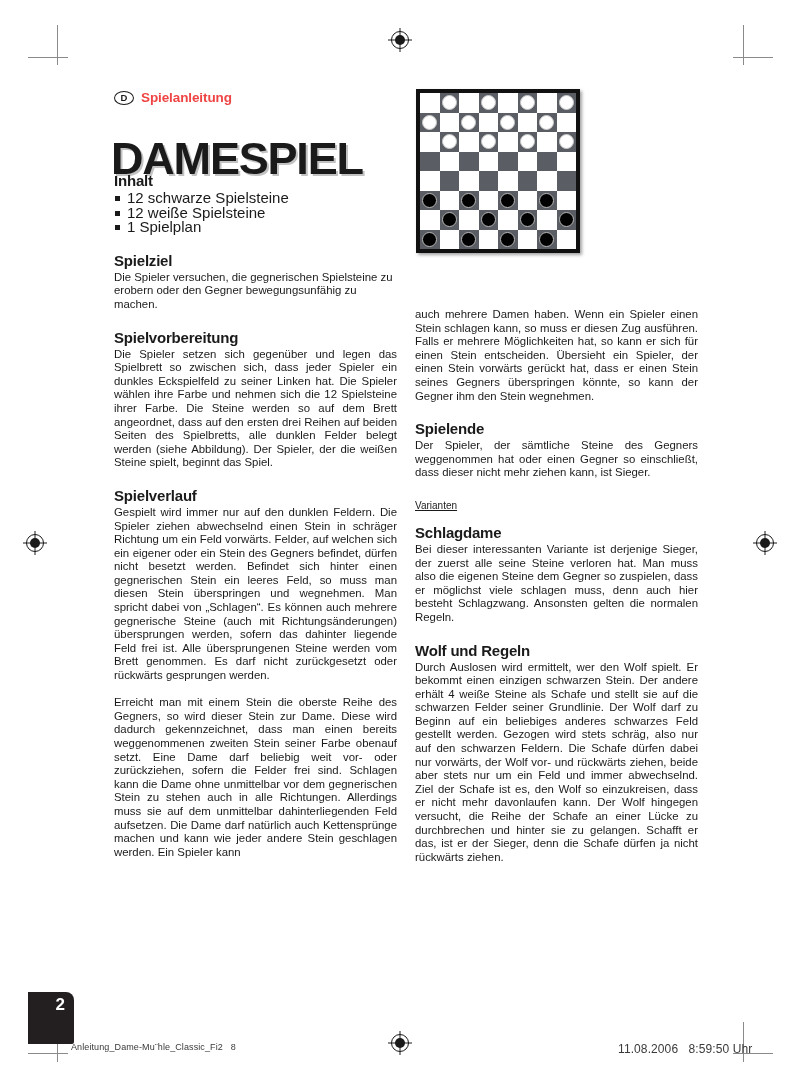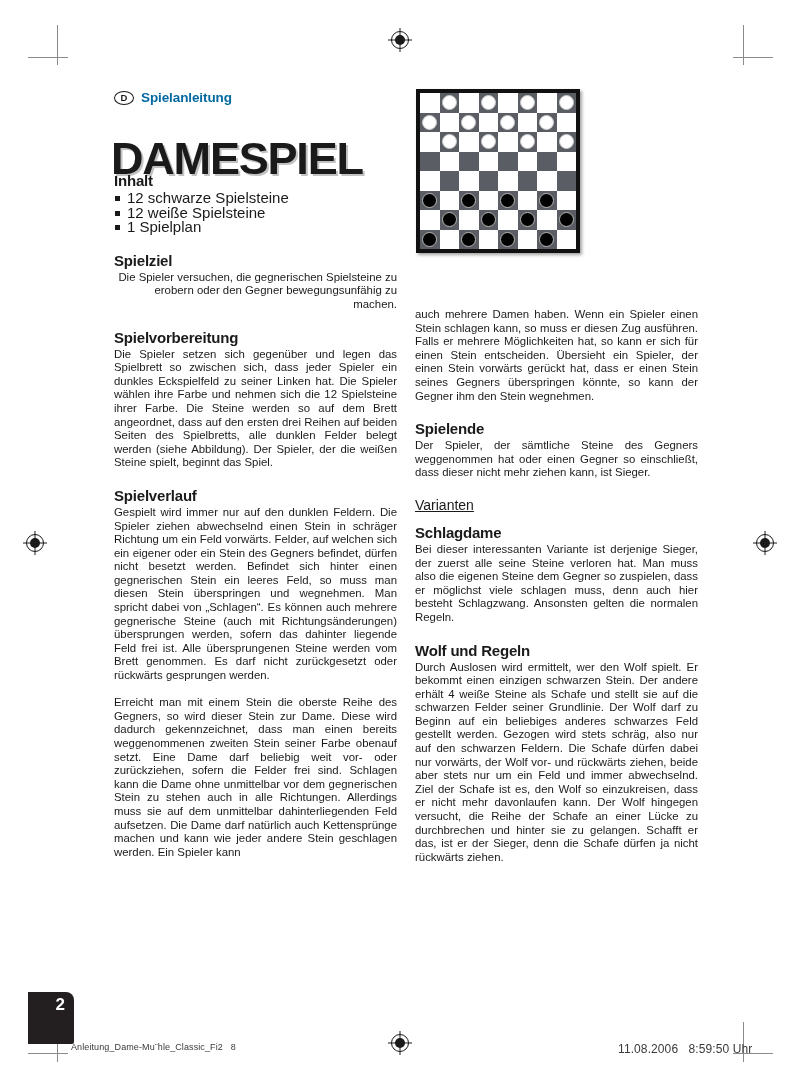--- a/index.html
+++ b/index.html
@@ -54,21 +54,21 @@
     border: 1.6px solid #1a1a1a;
     border-radius: 50%;
     display: flex; align-items: center; justify-content: center;
     font-size: 9.5px; font-weight: bold;
     letter-spacing: 0;
     line-height: 1;
     color: #1a1a1a;
   }
   .lang-label {
     font-size: 13.5px; font-weight: bold;
-    color: #0369a1;
+    color: #ef4444;
     letter-spacing: -0.1px;
   }
 
   .doc-title {
     position: absolute;
     left: 54px; top: 49px;
     font-size: 45px;
     font-weight: bold;
     letter-spacing: -1.2px;
     line-height: 1;
@@ -90,21 +90,21 @@
     font-size: 15px;
     font-weight: bold;
     margin: 0 0 2px 0;
     letter-spacing: -0.2px;
     line-height: 17px;
     color: #1a1a1a;
   }
   h2.section.spaced { margin-top: 17px; }
 
   .variant-label {
-    font-size: 14px;
+    font-size: 10px;
     text-decoration: underline;
     margin: 19px 0 12px 0;
     line-height: 13px;
   }
 
   ul.contents {
     list-style: none;
     margin: 1px 0 0 0;
     padding: 0;
   }
@@ -122,21 +122,21 @@
   }
 
   p.body {
     margin: 0;
     text-align: justify;
     text-justify: inter-word;
     hyphens: none;
     font-size: 11.4px;
     line-height: 13.6px;
   }
-  p.body.nojust { text-align: right; }
+  p.body.nojust { text-align: left; }
 
   
   .board-wrap {
     position: absolute;
     left: 359px; top: 32px;
     width: 164px; height: 164px;
     border: 2.5px solid #111;
     background: #111;
     box-shadow: 2px 2px 3px rgba(90,90,90,0.55);
     padding: 2px;

